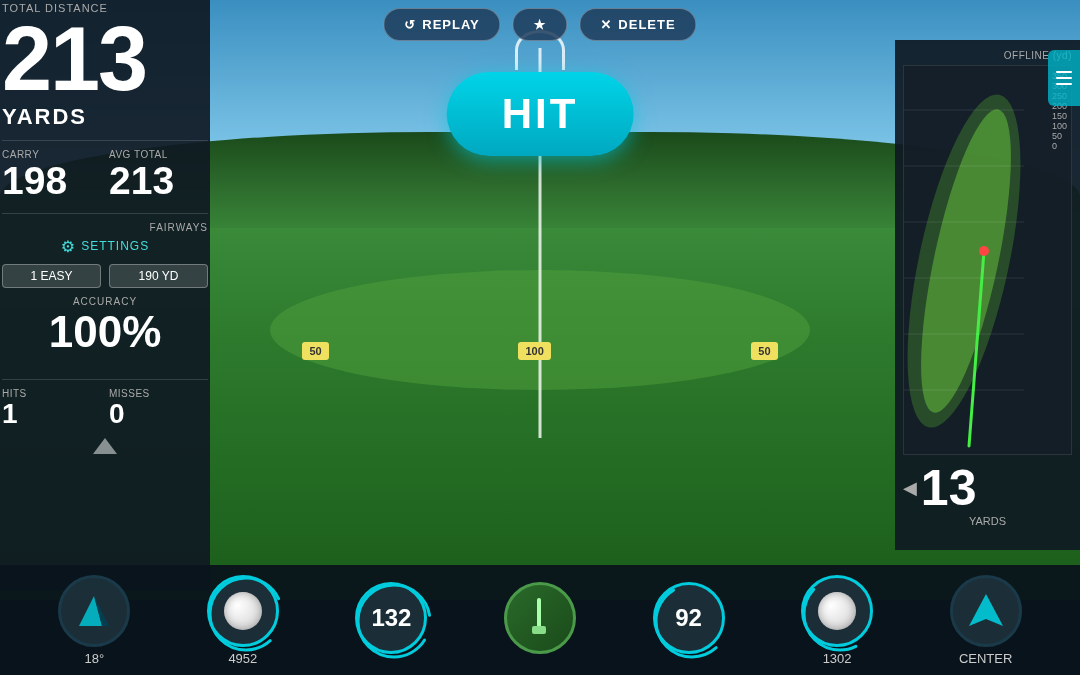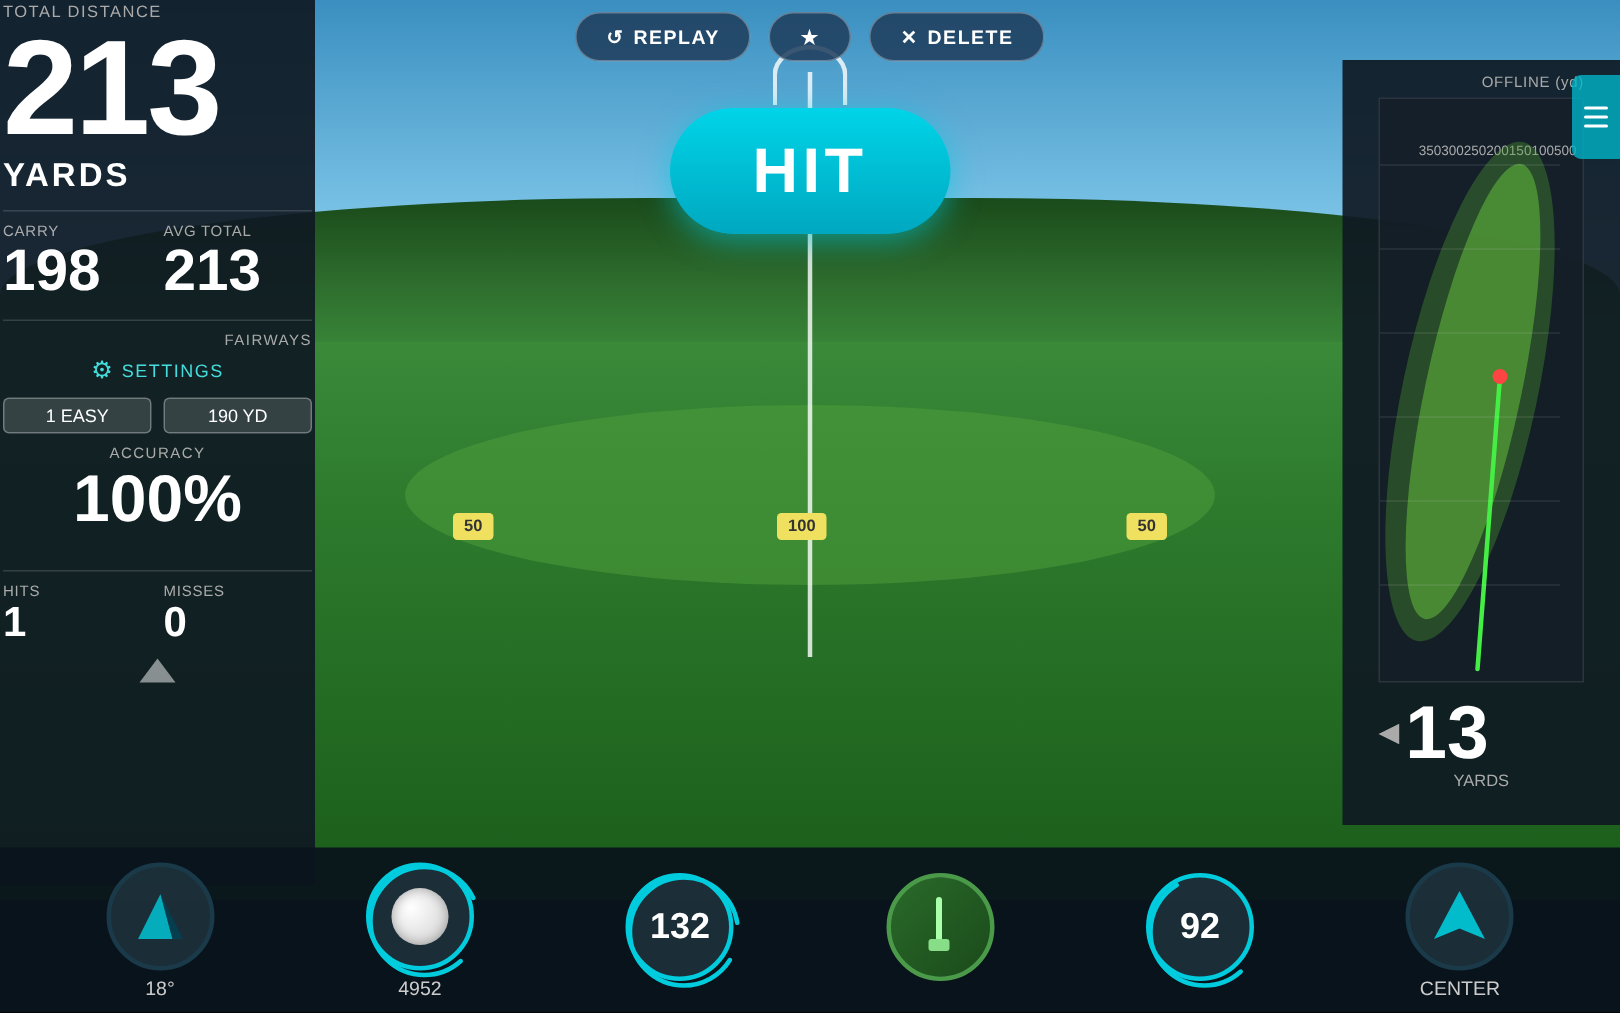--- a/index.html
+++ b/index.html
@@ -250,21 +250,21 @@
 
     
     #right-panel {
       position: absolute;
       top: 40px;
       right: 0;
       width: 185px;
       height: 510px;
       background: rgba(15, 25, 35, 0.92);
       z-index: 10;
-      padding: 10px 24px;
+      padding: 10px 8px;
       color: white;
     }
 
     .offline-label {
       font-size: 10px;
       color: #aaa;
       text-align: right;
       margin-bottom: 4px;
       letter-spacing: 0.5px;
     }
@@ -277,25 +277,24 @@
       overflow: hidden;
     }
 
     
     .yard-scale {
       position: absolute;
       right: 4px;
       top: 5px;
       bottom: 5px;
       display: flex;
-      flex-direction: row;
+      flex-direction: column;
       justify-content: flex-start;
       font-size: 9px;
       color: #aaa;
-      margin-top: 24px;
     }
 
     .offline-value-row {
       display: flex;
       align-items: center;
       gap: 4px;
       margin-top: 8px;
     }
 
     .offline-arrow {
@@ -611,20 +610,29 @@
   <div class="bottom-stat">
     <div class="bottom-circle bottom-circle-cyan" style="font-size:24px; font-weight:bold;">
       <svg class="circle-svg" viewBox="0 0 78 78">
         <circle cx="39" cy="39" r="36" fill="none" stroke="#00ccdd" stroke-width="3" stroke-dasharray="120 226" stroke-dashoffset="-30" stroke-linecap="round"></circle>
       </svg>
       <span>92</span>
     </div>
     <div class="bottom-label"></div>
   </div>
 
+  <div class="bottom-stat">
+    <div class="bottom-circle bottom-circle-cyan">
+      <svg class="circle-svg" viewBox="0 0 78 78">
+        <circle cx="39" cy="39" r="36" fill="none" stroke="#00ccdd" stroke-width="3" stroke-dasharray="100 226" stroke-dashoffset="-40" stroke-linecap="round"></circle>
+      </svg>
+      <div style="width:38px;height:38px;border-radius:50%;background:radial-gradient(circle at 35% 35%, #ffffff, #cccccc);box-shadow:inset 0 0 8px rgba(0,0,0,0.3);"></div>
+    </div>
+    <div class="bottom-value">1302</div>
+  </div>
 
   <div class="bottom-stat">
     <div class="bottom-circle">
       <svg width="40" height="40" viewBox="0 0 40 40">
         <polygon points="20,3 37,35 20,28 3,35" fill="#00ccdd" opacity="0.9"></polygon>
       </svg>
     </div>
     <div class="bottom-value">CENTER</div>
   </div>
 </div>

